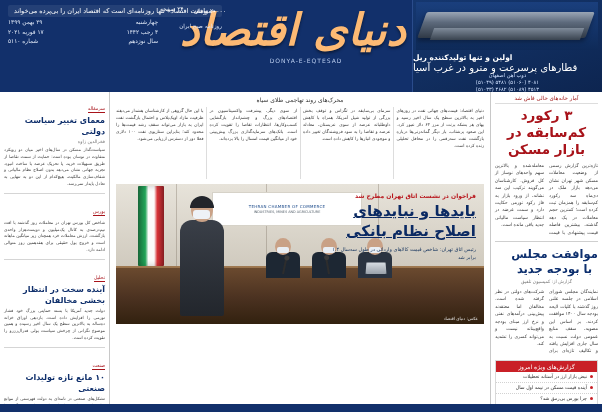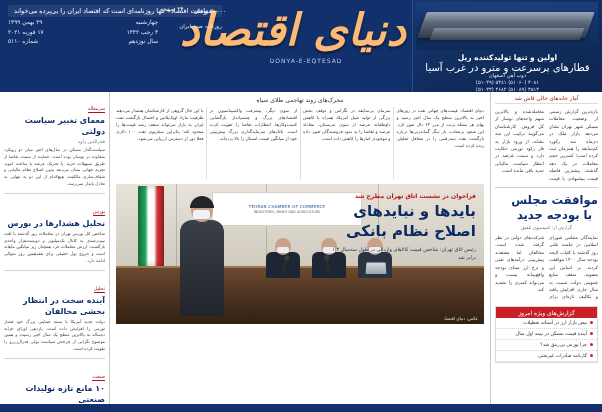--- a/index.html
+++ b/index.html
@@ -58,21 +58,21 @@
     top: 26px; left: 16px;
     width: 150px; height: 12px;
     background: linear-gradient(180deg,#7f8b9a 0%, #39434f 100%);
     transform: skewX(-20deg);
   }
   .ad-line {
     position: absolute;
     color: #ffffff;
     font-size: 6.5px;
     line-height: 9px;
-    text-align: center;
+    text-align: left;
     width: 100%;
     right: 0;
   }
   .ad-line.l1 { top: 53px; font-size: 7.5px; font-weight: bold; }
   .ad-line.l2 { top: 63px; font-size: 10px; }
   .ad-contact {
     position: absolute;
     top: 72px; right: 0; width: 100%;
     text-align: center;
     color: #cfe0ff;
@@ -418,20 +418,21 @@
     font-size: 6px;
     color: #b8131a;
     margin-bottom: 2px;
     font-weight: bold;
   }
   .ov-head {
     font-size: 15px;
     font-weight: bold;
     color: #0b2a63;
     line-height: 20px;
+    text-decoration: underline;
   }
   .ov-sub {
     margin-top: 4px;
     font-size: 5px;
     color: #18365f;
     line-height: 8px;
   }
   .ov-credit {
     position: absolute;
     bottom: 3px; right: 6px;
@@ -533,20 +534,21 @@
         <span>سال نوزدهم</span>
         <span>شماره ۵۱۱۰</span>
       </div>
     </div>
   </div>
 
   <div class="content">
 
     <div class="col-right">
       <div class="side-kicker">آمار خانه‌های خالی فاش شد</div>
+      <div class="side-head red">۳ رکورد کم‌سابقه در بازار مسکن</div>
       <div class="side-body">تازه‌ترین گزارش رسمی از وضعیت معاملات مسکن شهر تهران نشان می‌دهد بازار ملک در دی‌ماه سه رکورد کم‌سابقه را همزمان ثبت کرده است؛ کمترین حجم معاملات در یک دهه گذشته، بیشترین فاصله قیمت پیشنهادی با قیمت معامله‌شده و بالاترین سهم واحدهای نوساز از کل فروش. کارشناسان می‌گویند ترکیب این سه نشانه، از ورود بازار به فاز رکود تورمی حکایت دارد و سمت عرضه در انتظار سیاست مالیاتی جدید باقی مانده است.</div>
 
       <div class="rule"></div>
 
       <div class="side-head2">موافقت مجلس با بودجه جدید</div>
       <div class="byline">گزارش از: کمیسیون تلفیق</div>
       <div class="side-body">نمایندگان مجلس شورای اسلامی در جلسه علنی روز گذشته با کلیات لایحه بودجه سال ۱۴۰۰ موافقت کردند. بر اساس این مصوبه، سقف منابع عمومی دولت نسبت به سال جاری افزایش یافته و تکالیف تازه‌ای برای شرکت‌های دولتی در نظر گرفته شده است. مخالفان اما معتقدند پیش‌بینی درآمدهای نفتی و نرخ ارز مبنای بودجه واقع‌بینانه نیست و می‌تواند کسری را تشدید کند.</div>
 
       <div class="promo">
         <div class="promo-title">گزارش‌های ویژه امروز</div>
@@ -633,21 +635,20 @@
       <div class="lbox">
         <span class="lbox-tag">سرمقاله</span>
         <div class="lbox-head">معمای تغییر سیاست دولتی</div>
         <div class="byline" style="text-align:right">فخرالدین زاوه</div>
         <div class="lbox-body">سیاست‌گذار مسکن در سال‌های اخیر میان دو رویکرد متفاوت در نوسان بوده است: حمایت از سمت تقاضا از طریق تسهیلات خرید، یا تحریک عرضه با ساخت انبوه. تجربه جهانی نشان می‌دهد بدون اصلاح نظام مالیاتی و شفاف‌سازی مالکیت، هیچ‌کدام از این دو به تنهایی به تعادل پایدار نمی‌رسد.</div>
       </div>
       <div class="lrule"></div>
 
       <div class="lbox">
         <span class="lbox-tag">بورس</span>
-        <div class="lbox-head">تحلیل هشدارها در بورس</div>
         <div class="lbox-body">شاخص کل بورس تهران در معاملات روز گذشته با افت نیم‌درصدی به کانال یک‌میلیون و دویست‌هزار واحدی بازگشت. ارزش معاملات خرد همچنان زیر میانگین ماهانه است و خروج پول حقیقی برای هفدهمین روز متوالی ادامه دارد.</div>
       </div>
       <div class="lrule"></div>
 
       <div class="lbox">
         <span class="lbox-tag">تحلیل</span>
         <div class="lbox-head">آینده سخت در انتظار بخشی مخالفان</div>
         <div class="lbox-body">دولت جدید آمریکا با بسته حمایتی بزرگ خود فشار تورمی را افزایش داده است. بازدهی اوراق خزانه ده‌ساله به بالاترین سطح یک سال اخیر رسیده و همین موضوع نگرانی از چرخش سیاست پولی فدرال‌رزرو را تقویت کرده است.</div>
       </div>
       <div class="lrule"></div>

